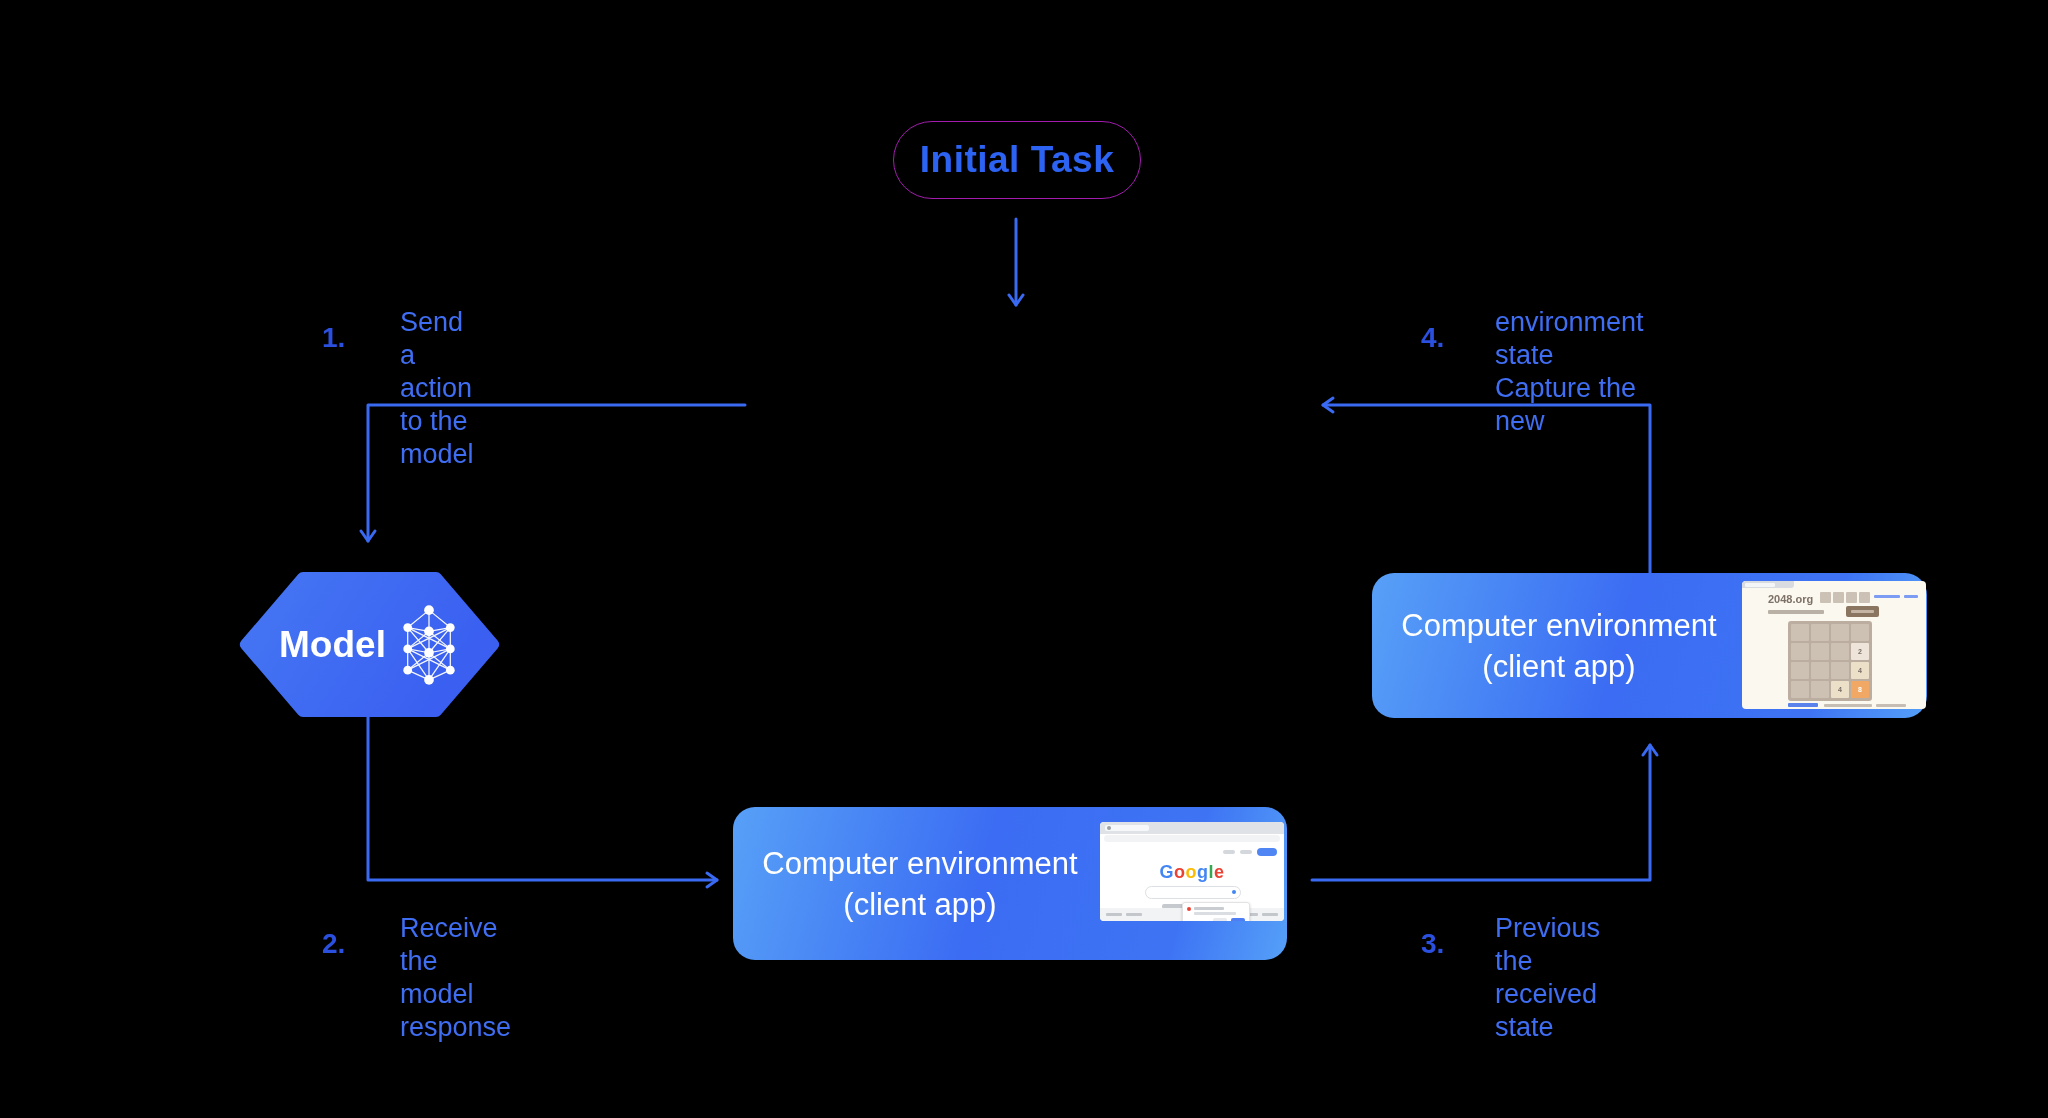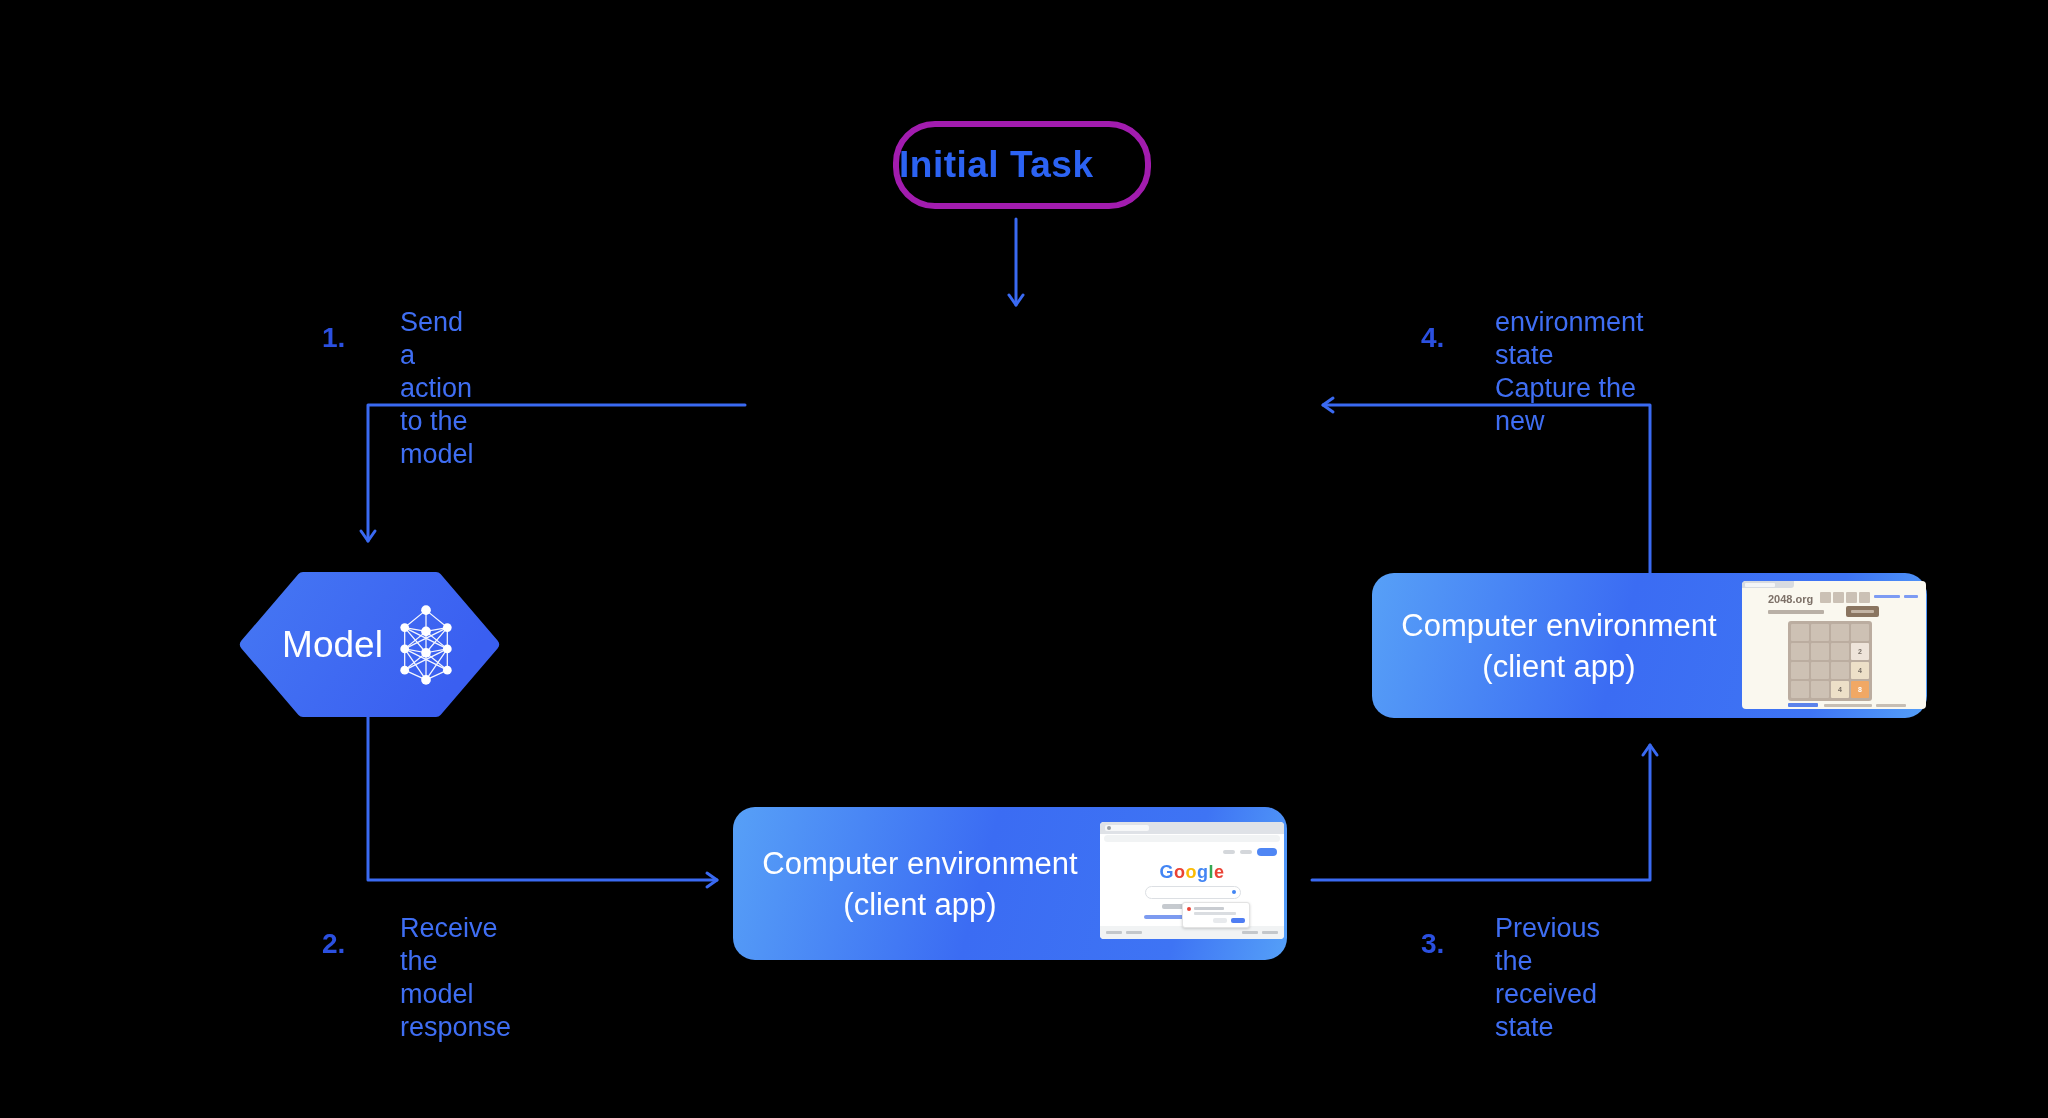--- a/index.html
+++ b/index.html
@@ -7,40 +7,40 @@
   #canvas{position:relative;width:2048px;height:1118px;background:#000000;overflow:hidden;}
 
   
   #connectors{position:absolute;left:0;top:0;z-index:1;pointer-events:none;}
 
   .node{position:absolute;z-index:2;}
 
   
   .pill{
     left:893px;top:121px;width:246px;height:76px;
-    border:6px solid #a21caf;border-radius:42px;
-    display:flex;align-items:center;
+    border:1px solid #a21caf;border-radius:42px;
+    display:flex;align-items:center;justify-content:center;
     color:#2c63f3;font-size:37px;font-weight:bold;letter-spacing:.5px;
   }
 
   
   .parallelogram{left:705px;top:333px;width:613px;height:150px;}
   .parallelogram svg.shape{position:absolute;inset:0;width:100%;height:100%;}
   .node-caption{
     position:absolute;inset:0;display:flex;flex-direction:column;
     align-items:center;justify-content:center;color:#ffffff;
     font-size:32px;line-height:43px;font-weight:400;text-align:center;
   }
 
   
   .hexagon{left:239px;top:571px;width:261px;height:147px;}
   .hexagon svg.shape{position:absolute;inset:0;width:100%;height:100%;}
   .hex-content{
     position:absolute;inset:0;display:flex;align-items:center;justify-content:center;
-    gap:12px;color:#fff;font-size:37px;font-weight:400;
+    gap:12px;color:#fff;font-size:37px;font-weight:700;
   }
 
   
   .envbox{
     border-radius:22px;
     background:linear-gradient(105deg,#57a0f7 0%,#3b6cf3 45%,#3e74f4 80%,#55a0f8 100%);
   }
   .envbox-right{left:1372px;top:573px;width:555px;height:145px;}
   .envbox-bottom{left:733px;top:807px;width:554px;height:153px;}
   .env-caption{
@@ -55,21 +55,21 @@
   .step{position:absolute;z-index:2;}
   .step-number{position:absolute;color:#2b50e0;font-size:28px;font-weight:600;}
   .step-text{position:absolute;color:#3f6ef3;font-size:27px;line-height:33px;font-weight:500;}
   #step1-num{left:322px;top:322px;} #step1-text{left:400px;top:306px;}
   #step2-num{left:322px;top:928px;} #step2-text{left:400px;top:912px;}
   #step3-num{left:1421px;top:928px;} #step3-text{left:1495px;top:912px;}
   #step4-num{left:1421px;top:322px;} #step4-text{left:1495px;top:306px;}
 
   
   .thumb{position:absolute;background:#fff;border-radius:4px;overflow:hidden;}
-  .thumb-google{left:367px;top:15px;width:184px;height:117px;}
+  .thumb-google{left:367px;top:15px;width:184px;height:99px;}
   .g-chrome{position:absolute;left:0;top:0;right:0;height:12px;background:#dfe2e7;}
   .g-tab{position:absolute;left:5px;top:3px;width:44px;height:6px;background:#f6f7f8;border-radius:2px;}
   .g-tabdot{position:absolute;left:7px;top:4px;width:4px;height:4px;border-radius:50%;background:#9aa0a6;}
   .g-addr{position:absolute;left:4px;top:13px;right:4px;height:7px;background:#f1f3f4;border-radius:4px;}
   .g-signin{position:absolute;right:7px;top:26px;width:20px;height:8px;border-radius:4px;background:#4f86f4;}
   .g-topbar1{position:absolute;right:32px;top:28px;width:12px;height:4px;background:#d4d7db;border-radius:2px;}
   .g-topbar2{position:absolute;right:49px;top:28px;width:12px;height:4px;background:#d4d7db;border-radius:2px;}
   .g-logo{position:absolute;left:0;right:0;top:40px;text-align:center;font-size:18px;font-weight:bold;letter-spacing:.5px;}
   .g-logo .c-b{color:#4285F4}.g-logo .c-r{color:#EA4335}.g-logo .c-y{color:#FBBC05}.g-logo .c-g{color:#34A853}
   .g-search{position:absolute;left:45px;top:64px;width:94px;height:11px;border:1px solid #dcdfe3;border-radius:7px;background:#fff;}

